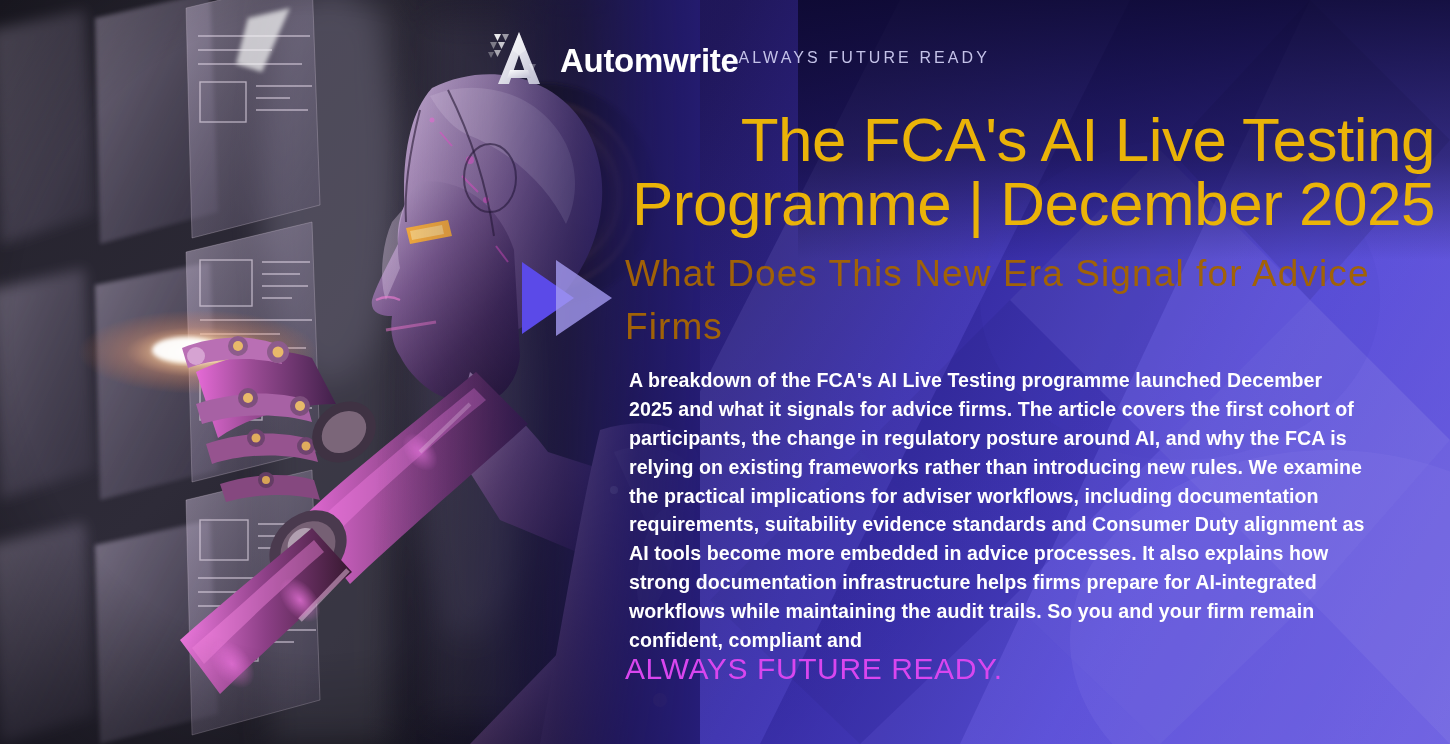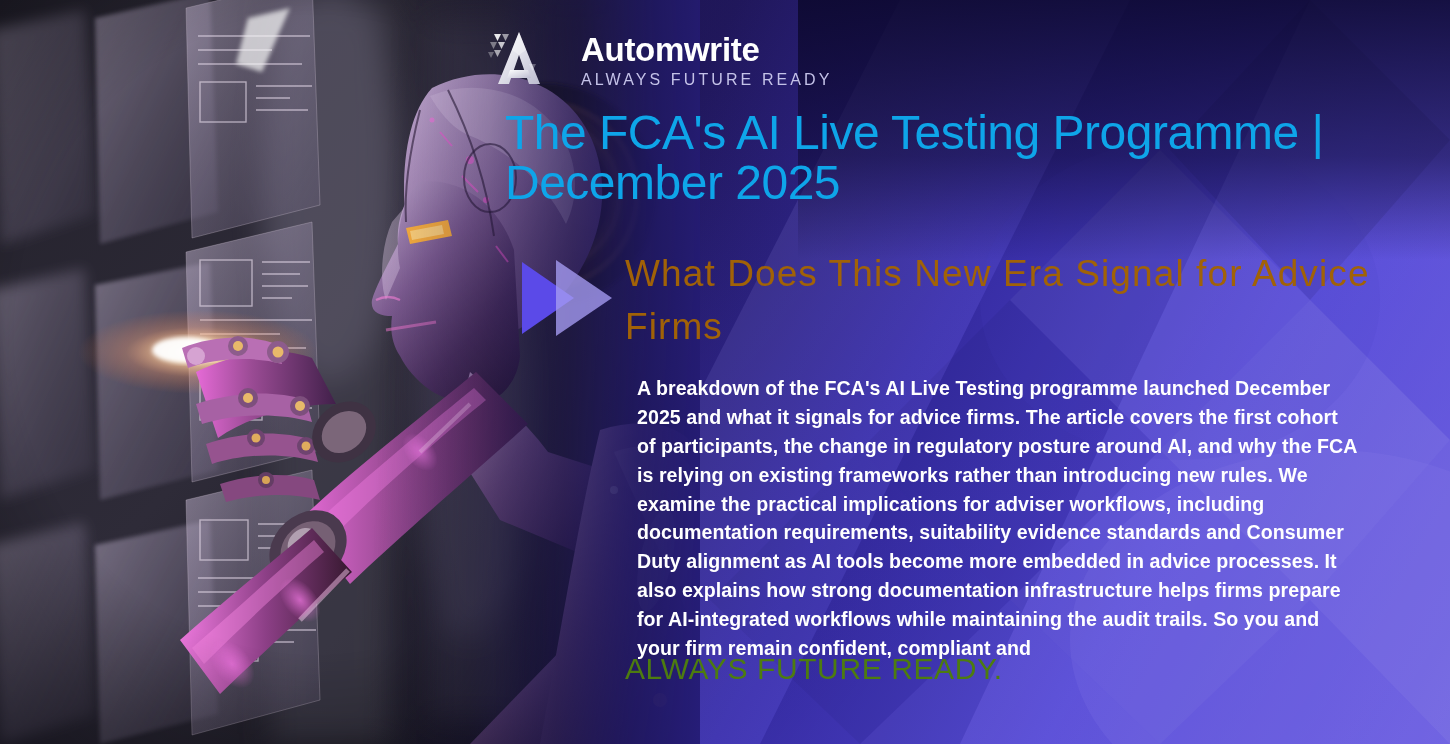--- a/index.html
+++ b/index.html
@@ -59,37 +59,38 @@
   }
   .photo svg{ position:absolute; inset:0; width:100%; height:100%; display:block; }
 
   
   .logo{
     position:absolute; left:488px; top:28px;
     display:flex; align-items:center; gap:10px;
     z-index:30;
   }
   .logo-mark{ width:62px; height:60px; display:block; }
-  .logo-words{ display:flex; flex-direction:column; line-height:1; padding-top:4px;margin-left:21px;}
+  .logo-words{ display:flex; flex-direction:row; line-height:1; padding-top:4px;}
   .logo-name{
     font-size:33px; font-weight:700; color:#ffffff;
     letter-spacing:-0.3px;
   }
   .logo-tag{
     font-size:16px; color:#c4c2e8; letter-spacing:3.1px;
     margin-top:6px; font-weight:400;
   }
 
   
   .headline{
     position:absolute; left:505px; top:108px; width:930px;
     z-index:25;
-    font-size:48px; line-height:1.04; font-weight:400;
-    color:#0ea5e9;
+    font-size:62px; line-height:1.04; font-weight:400;
+    color:#eab308;
     letter-spacing:-0.5px;
+    text-align:right;
   }
 
   
   .play{
     position:absolute; left:512px; top:252px;
     width:110px; height:88px; z-index:22;
   }
   .play svg{ width:100%; height:100%; display:block; }
 
   
@@ -100,28 +101,28 @@
     color:#a16207; letter-spacing:1.1px;
   }
 
   
   .body-copy{
     position:absolute; left:625px; top:362px; width:745px;
     z-index:26;
     font-size:19.6px; line-height:1.475; font-weight:600;
     color:#ffffff; letter-spacing:0.05px;
   }
-  .body-copy p{ margin:12px; }
+  .body-copy p{ margin:4px; }
 
   
   .closing{
     position:absolute; left:625px; top:652px;
     z-index:26;
     font-size:30px; font-weight:400;
-    color:#4d7c0f; letter-spacing:0.6px;
+    color:#d946ef; letter-spacing:0.6px;
   }
 </style>
 </head>
 <body>
 
 <div class="banner">
 
   <div class="bg-base"></div>
 
   <div class="bg-facets">

